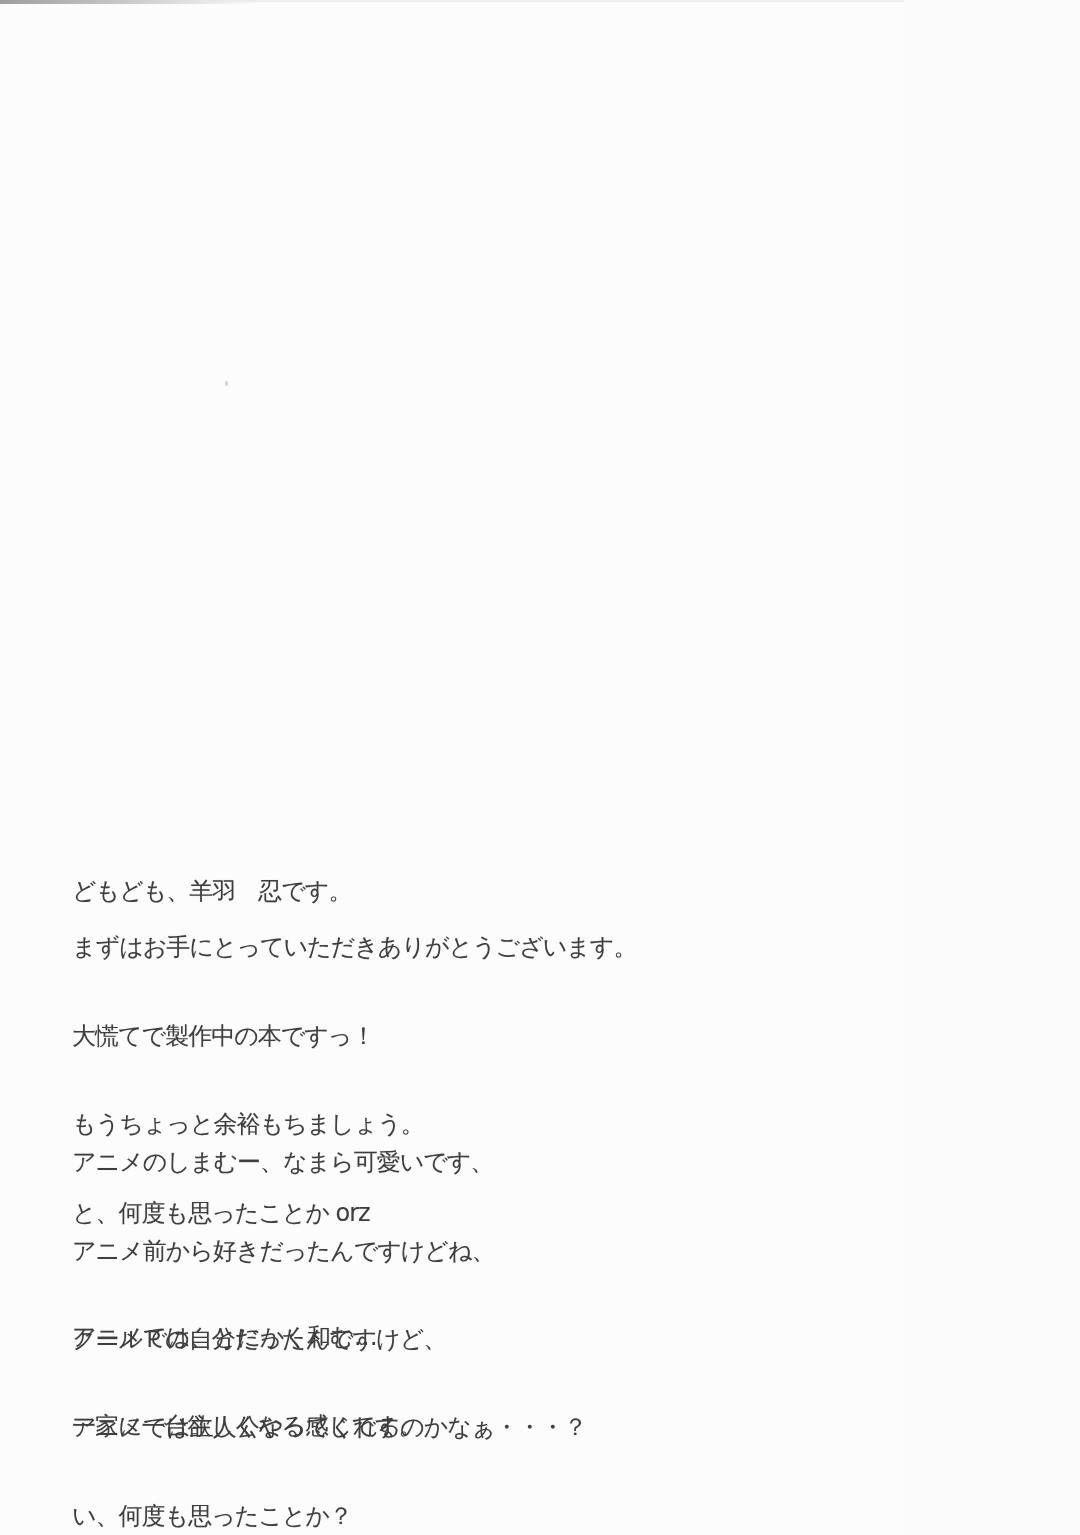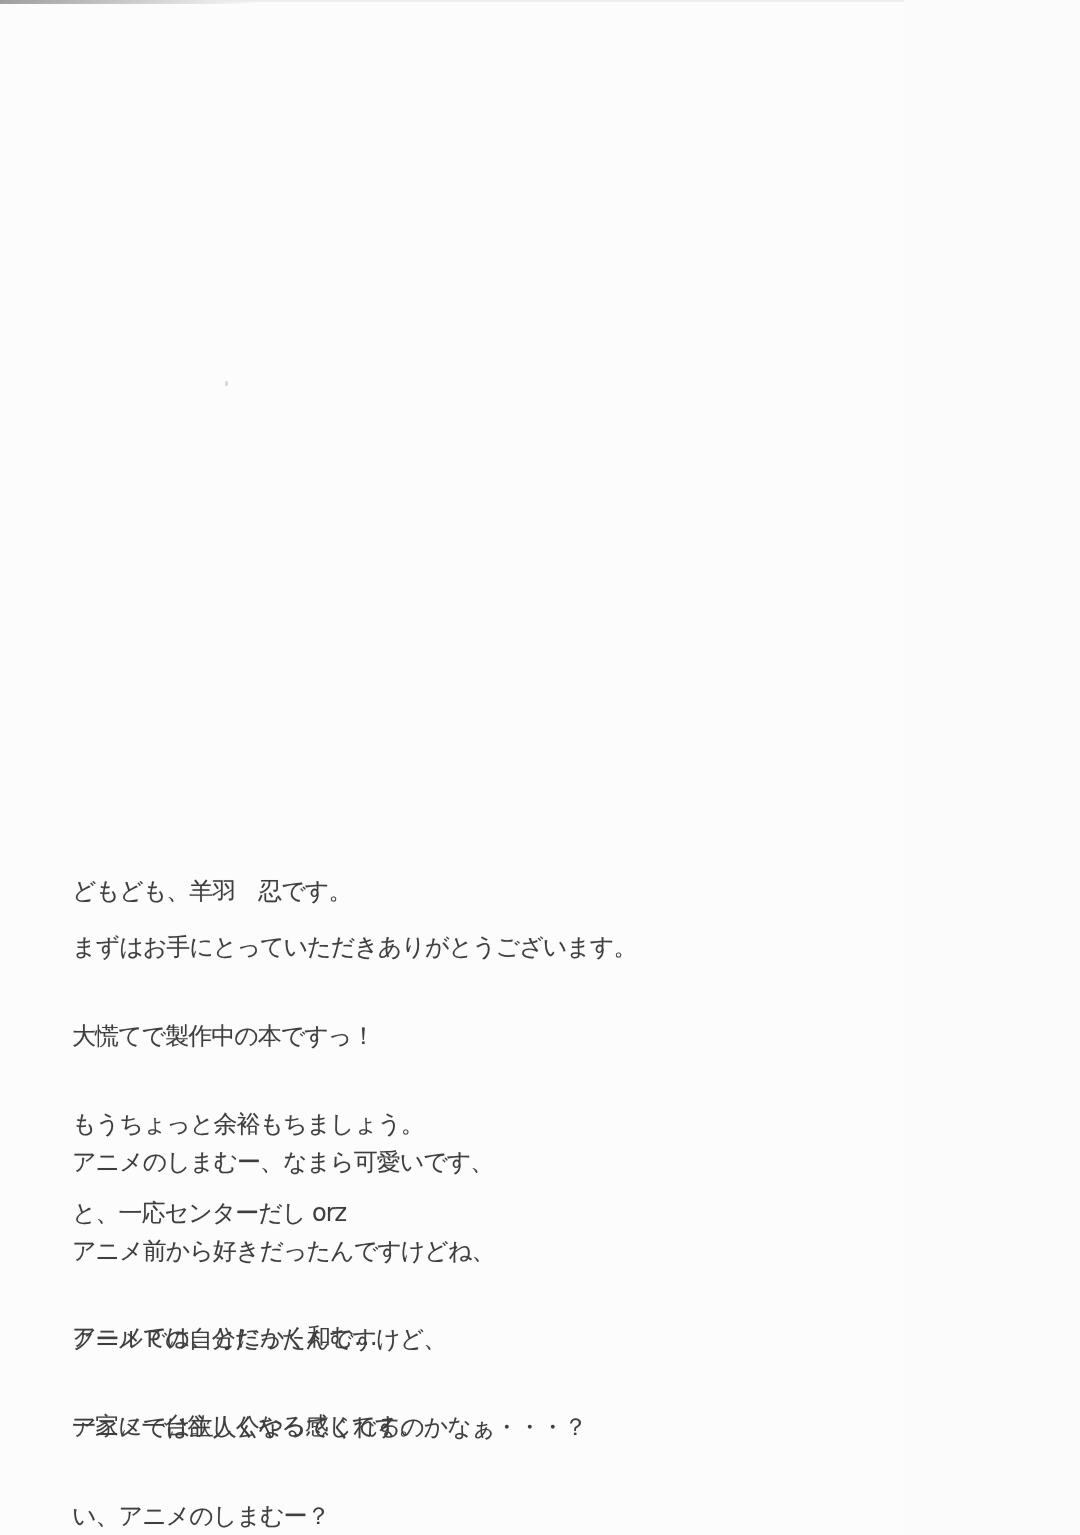--- a/index.html
+++ b/index.html
@@ -72,37 +72,37 @@
   <main>
 
     <p class="para" style="top:818px">
       <span class="line">どもども、羊羽　忍です。</span>
     </p>
 
     <p class="para" style="top:874px">
       <span class="line">まずはお手にとっていただきありがとうございます。</span>
       <span class="line">大慌てで製作中の本ですっ！</span>
       <span class="line">もうちょっと余裕もちましょう。</span>
-      <span class="line">と、一応センターだし orz</span>
+      <span class="line">と、何度も思ったことか orz</span>
     </p>
 
     <p class="para" style="top:1089px">
       <span class="line">アニメのしまむー、なまら可愛いです、</span>
       <span class="line">アニメ前から好きだったんですけどね、</span>
       <span class="line">クールＰの自分だったんですけど、</span>
     </p>
 
     <p class="para" style="top:1264px">
       <span class="line">アニメでは、とにかく和む…</span>
       <span class="line">一家に一台欲しくなる感じです。</span>
     </p>
 
     <p class="para" style="top:1354px">
       <span class="line">アニメでは主人公やってくれるのかなぁ・・・？</span>
-      <span class="line">い、アニメのしまむー？</span>
+      <span class="line">い、何度も思ったことか？</span>
       
       
     </p>
 
   </main>
 
   <div class="page-number">17</div>
 
 </div>
 

